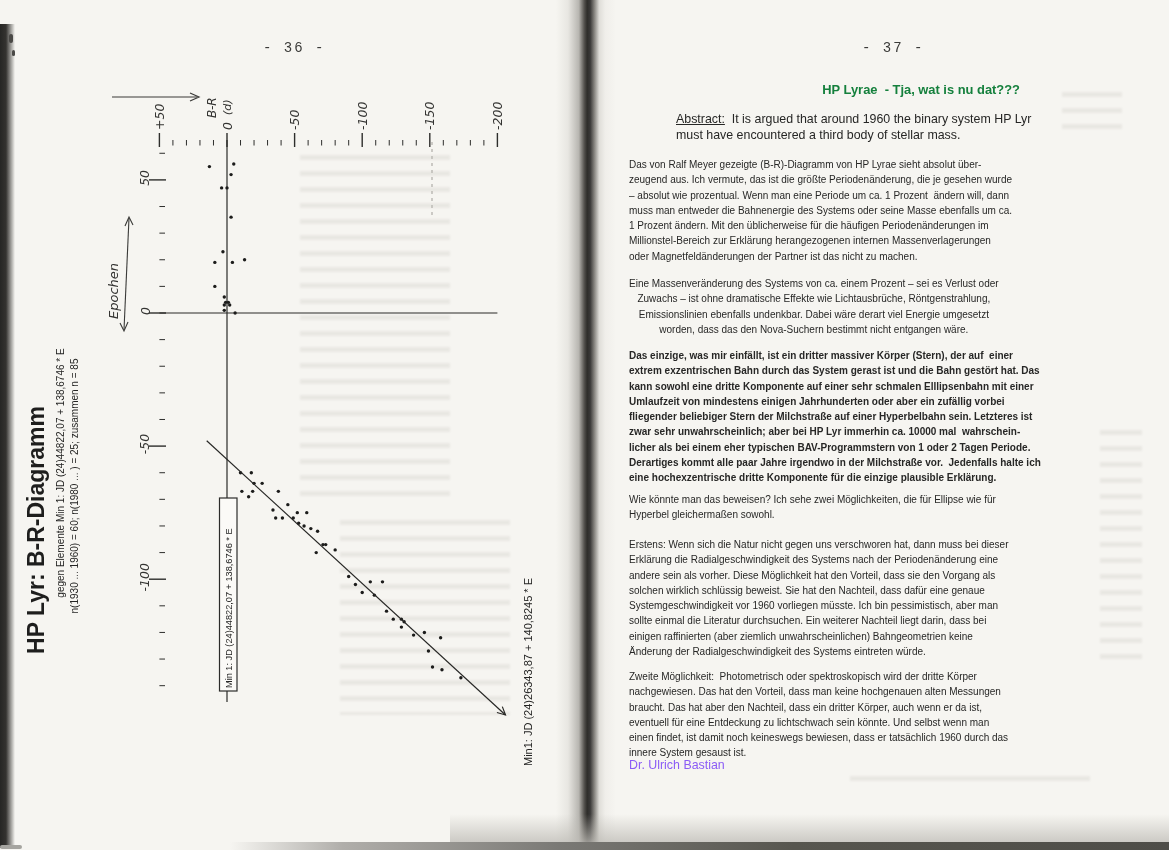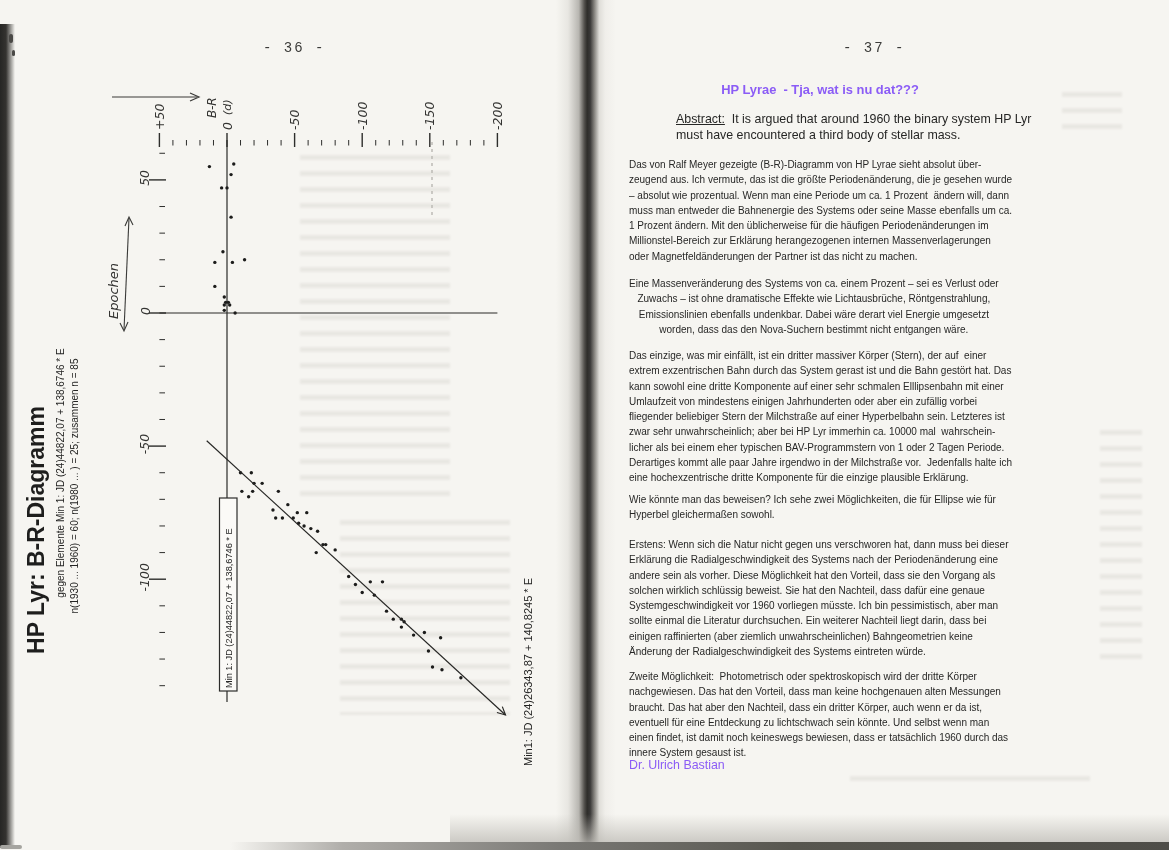--- a/index.html
+++ b/index.html
@@ -16,22 +16,22 @@
   .bottom-shade{position:absolute;left:450px;top:814px;width:719px;height:30px;
     background:linear-gradient(to bottom,rgba(233,231,226,0),rgba(190,188,182,.8));}
   .bottom-bar{position:absolute;left:230px;top:842px;width:939px;height:8px;
     background:linear-gradient(to right,rgba(199,197,192,0) 0%,#b0aeaa 12%,#7a7975 35%,#57564f 60%,#4e4d48 100%);}
   .bleed{position:absolute;filter:blur(1.3px);opacity:.55;
     background:repeating-linear-gradient(to bottom,rgba(128,122,110,.20) 0 5px,rgba(128,122,110,0) 5px 16px);}
   
   .page-num{position:absolute;font-family:"Liberation Mono",monospace;font-size:14px;
     letter-spacing:2px;color:#3b3b39;white-space:pre;}
   
-  .article-title{position:absolute;left:620px;top:82px;width:400px;text-align:center;
-    font-size:12.9px;font-weight:bold;color:#8b5cf6;white-space:pre;}
+  .article-title{position:absolute;left:620px;top:82px;width:400px;text-align:right;
+    font-size:12.9px;font-weight:bold;color:#15803d;white-space:pre;}
   .abstract{position:absolute;left:676px;top:111px;}
   .abstract .line{font-size:12.4px;line-height:16px;white-space:pre;color:#262625;}
   .abs-label{text-decoration:underline;}
   .para{position:absolute;left:629px;}
   .para .line{font-size:10px;line-height:15.3px;white-space:pre;color:#272726;}
   .signature{position:absolute;left:629px;top:758px;width:424px;text-align:left;
     font-size:12.4px;color:#8b5cf6;}
   
   .hand{font-family:"DejaVu Sans",sans-serif;font-style:italic;fill:#343432;}
   .typed{font-family:"Liberation Sans",sans-serif;fill:#252524;}
@@ -196,21 +196,21 @@
         <line x1="206.72" y1="440.776" x2="505.512" y2="714.962" stroke="#262624" stroke-width="1.15"></line>
         <path d="M496.91317977524716,712.5002342226805 L505.512,714.962 L502.3221204870039,706.605884353806" fill="none" stroke="#262624" stroke-width="1.15"></path>
       </g>
 
     <rect x="219.5" y="498" width="17.5" height="193" fill="#fbfaf7" stroke="#2c2c2a" stroke-width="1.2"></rect>
     <text class="typed" font-size="9.2" text-anchor="start" transform="rotate(-90 232 688)" x="232" y="688">Min 1: JD (24)44822,07 + 138,6746 * E</text>
 
     <text class="typed" font-size="11" text-anchor="start" transform="rotate(-90 532 766)" x="532" y="766">Min1:  JD (24)26343,87 + 140,8245 * E</text>
   </svg>
 
-  <div class="page-num" style="left:843px;top:40px;text-align:right;">- 37 -</div>
+  <div class="page-num" style="left:862px;top:40px;text-align:right;">- 37 -</div>
 
   <div class="article-title">HP Lyrae  - Tja, wat is nu dat???</div>
 
   <div class="abstract">
     <div class="line"><span class="abs-label">Abstract:</span><span>  It is argued that around 1960 the binary system HP Lyr</span></div>
     <div class="line">must have encountered a third body of stellar mass.</div>
   </div>
 
   <div id="paragraphs">
       <div class="para" style="top: 157px;">
@@ -221,21 +221,21 @@
         <div class="line">1 Prozent ändern. Mit den üblicherweise für die häufigen Periodenänderungen im</div>
         <div class="line">Millionstel-Bereich zur Erklärung herangezogenen internen Massenverlagerungen</div>
         <div class="line">oder Magnetfeldänderungen der Partner ist das nicht zu machen.</div>
       </div>
       <div class="para" style="top: 276px; text-align: center;">
         <div class="line">Eine Massenveränderung des Systems von ca. einem Prozent – sei es Verlust oder</div>
         <div class="line">Zuwachs – ist ohne dramatische Effekte wie Lichtausbrüche, Röntgenstrahlung,</div>
         <div class="line">Emissionslinien ebenfalls undenkbar. Dabei wäre derart viel Energie umgesetzt</div>
         <div class="line">worden, dass das den Nova-Suchern bestimmt nicht entgangen wäre.</div>
       </div>
-      <div class="para" style="top: 348px;">
+      <div class="para" style="top: 348px; font-weight: bold;">
         <div class="line">Das einzige, was mir einfällt, ist ein dritter massiver Körper (Stern), der auf  einer</div>
         <div class="line">extrem exzentrischen Bahn durch das System gerast ist und die Bahn gestört hat. Das</div>
         <div class="line">kann sowohl eine dritte Komponente auf einer sehr schmalen Elllipsenbahn mit einer</div>
         <div class="line">Umlaufzeit von mindestens einigen Jahrhunderten oder aber ein zufällig vorbei</div>
         <div class="line">fliegender beliebiger Stern der Milchstraße auf einer Hyperbelbahn sein. Letzteres ist</div>
         <div class="line">zwar sehr unwahrscheinlich; aber bei HP Lyr immerhin ca. 10000 mal  wahrschein-</div>
         <div class="line">licher als bei einem eher typischen BAV-Programmstern von 1 oder 2 Tagen Periode.</div>
         <div class="line">Derartiges kommt alle paar Jahre irgendwo in der Milchstraße vor.  Jedenfalls halte ich</div>
         <div class="line">eine hochexzentrische dritte Komponente für die einzige plausible Erklärung.</div>
       </div>

